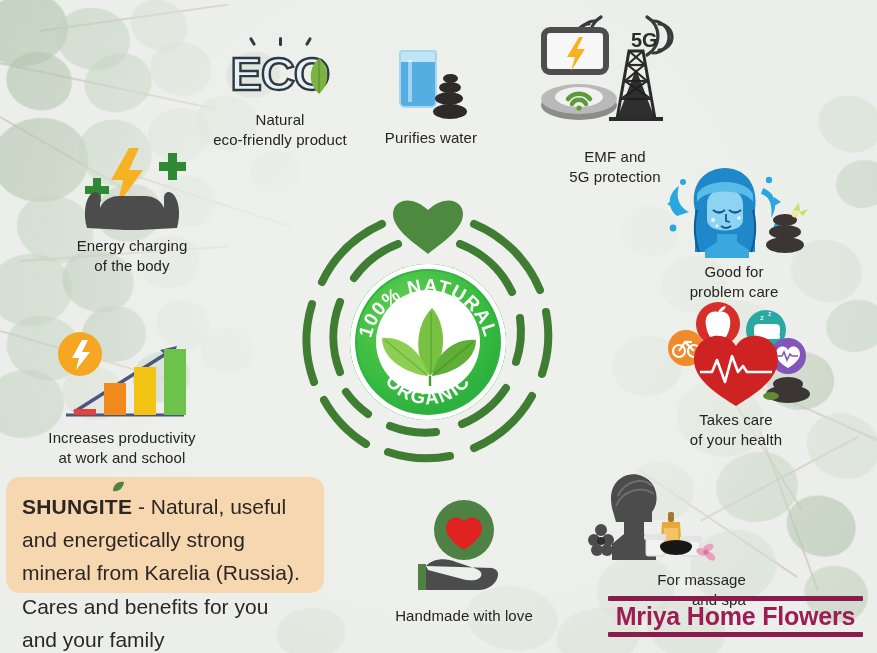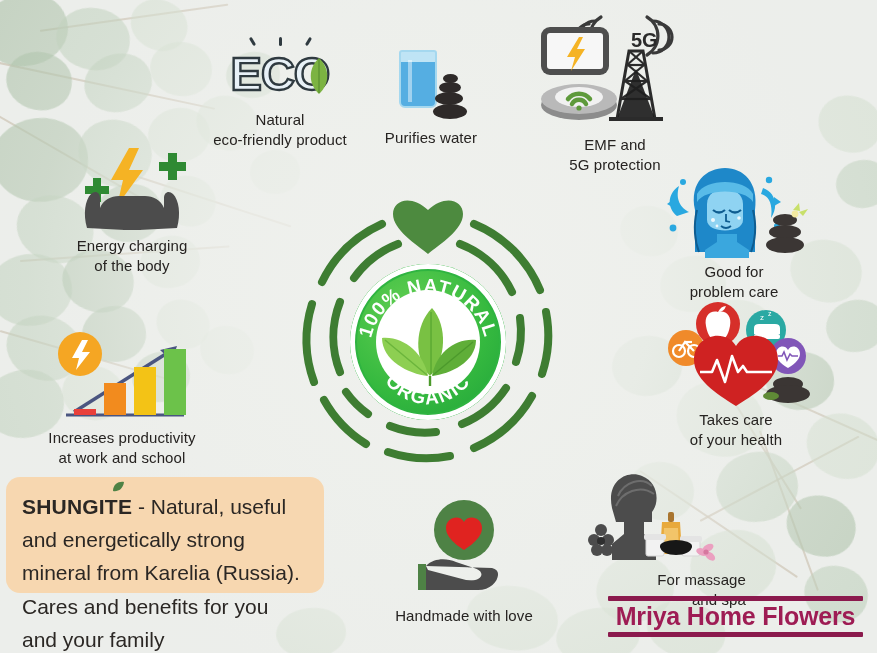--- a/index.html
+++ b/index.html
@@ -240,21 +240,21 @@
             <line x1="90" y1="68" x2="116" y2="86"></line>
               <line x1="112" y1="68" x2="86" y2="86"></line>
           </g>
           <polygon points="101,56 82,106 120,106" fill="#1e1e1e" opacity=".92"></polygon>
           <line x1="74" y1="106" x2="128" y2="106" stroke="#2b2b2b" stroke-width="4"></line>
 
           <polygon points="44,24 32,44 40,44 36,58 50,36 42,36 48,24" fill="#f5b324"></polygon>
         </svg>
         <span style="position:absolute;left:96px;top:16px;font-size:20px;font-weight:bold;color:#2b2b2b;">5G</span>
       </div>
-      <div class="cap" style="margin-top:2px;">EMF and
+      <div class="cap" style="margin-top:14px;">EMF and
 5G protection</div>
     </div>
 
     <div class="item" style="left:42px;top:140px;width:180px;">
       <div class="icon-wrap" style="width:130px;height:92px;">
         <svg width="130" height="92" viewBox="0 0 130 92">
           <polygon points="36,56 26,46 36,46 32,34 34,30 36,30 42,24 42,16 46,14 50,18 48,30 54,30 50,42 44,50" fill="#0f8a3a" opacity="0"></polygon>
 
           <path d="M18,46 h8 v-8 h8 v8 h8 v8 h-8 v8 h-8 v-8 h-8 z" fill="#2f8a33"></path>
 

